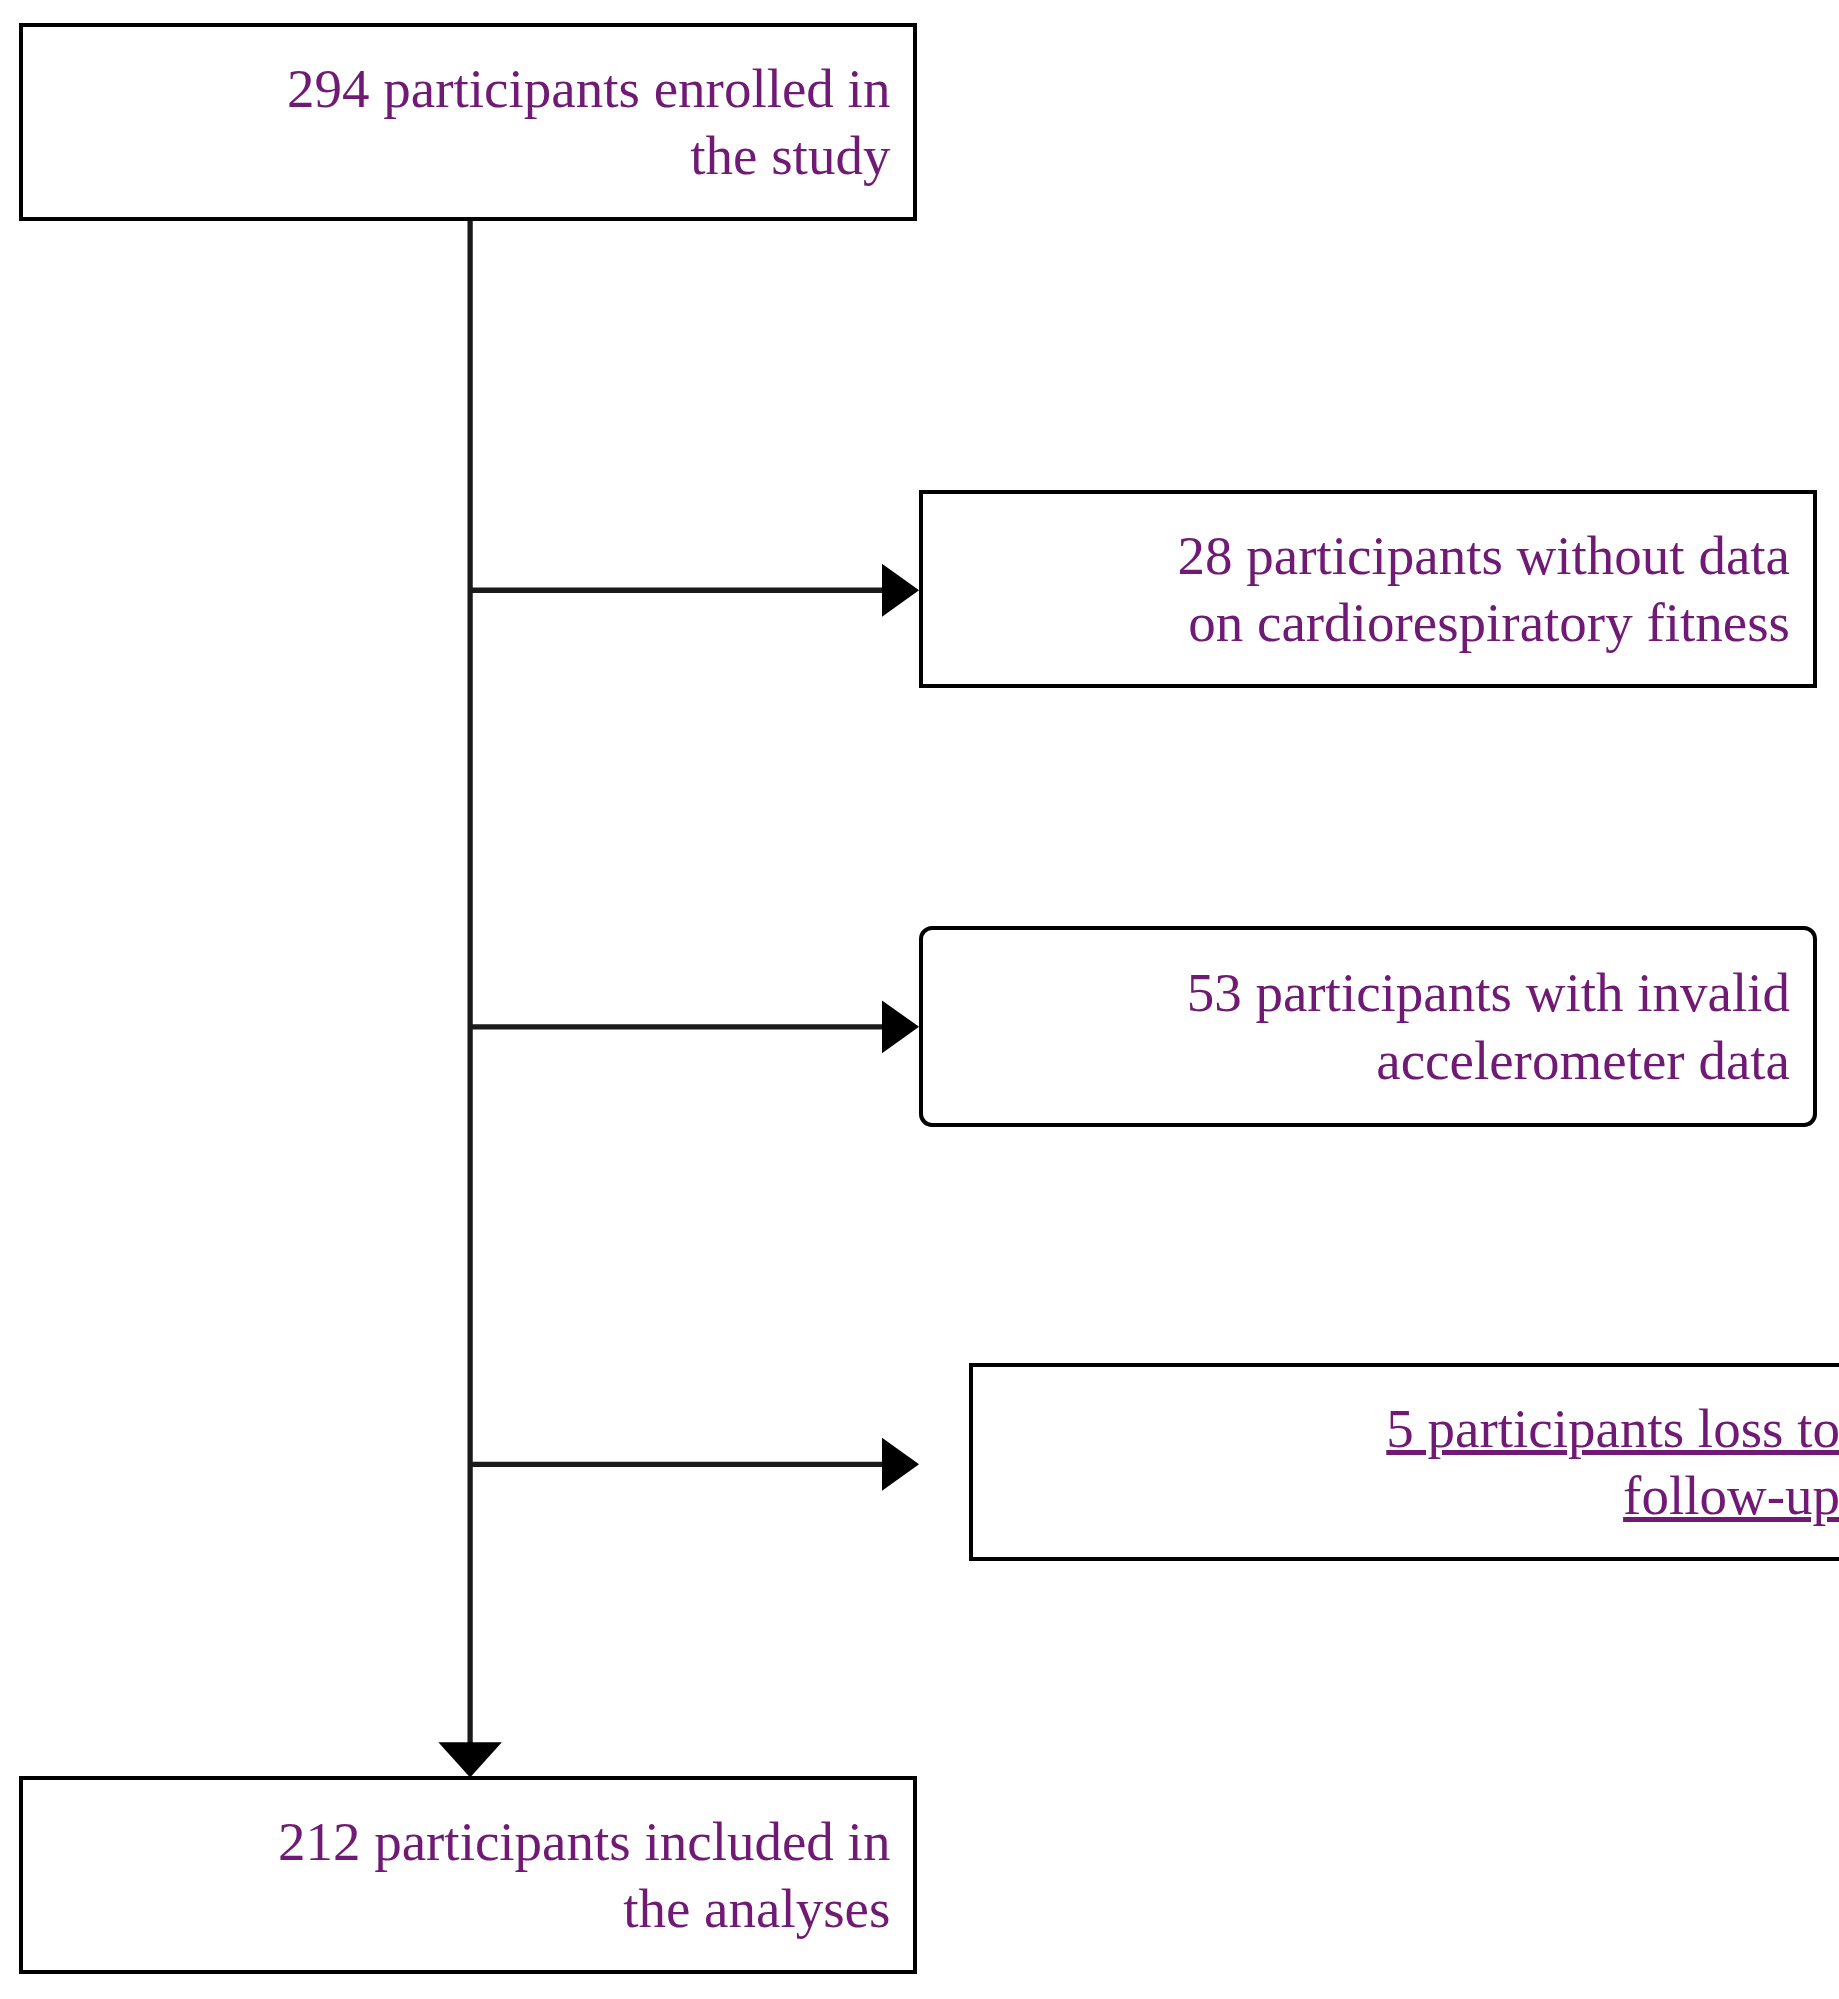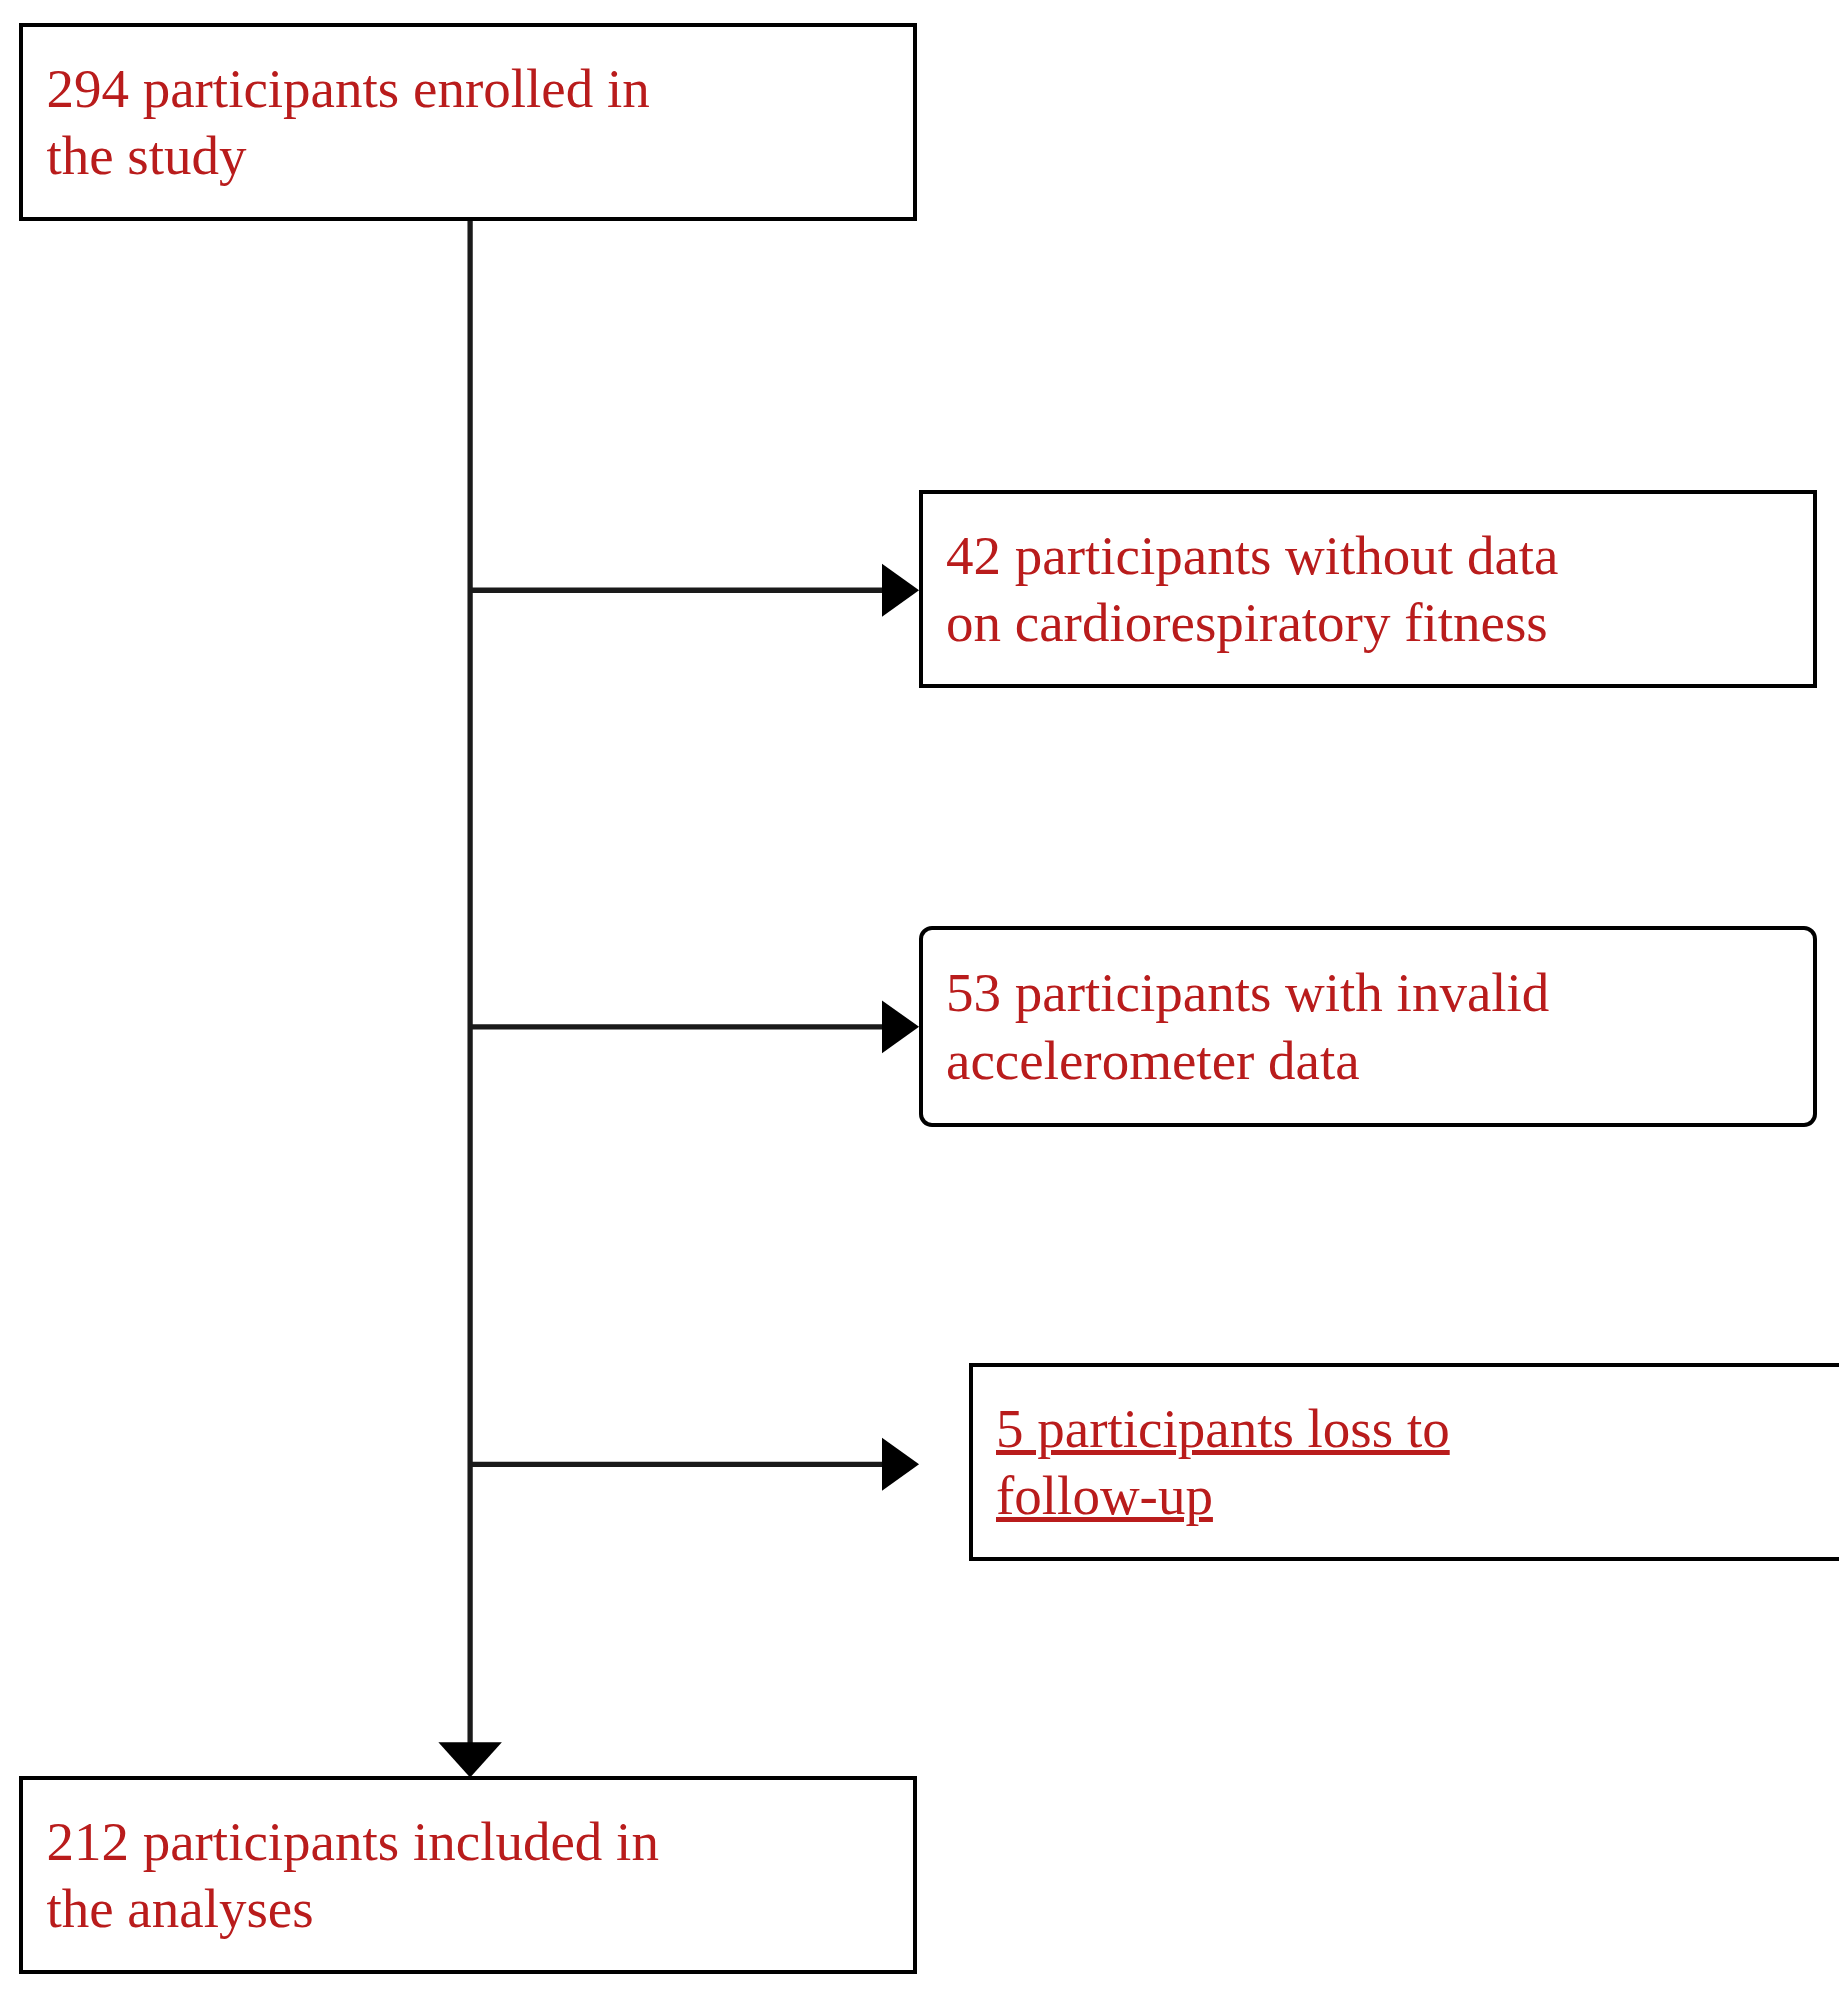--- a/index.html
+++ b/index.html
@@ -18,22 +18,22 @@
     overflow: hidden;
   }
   .node-box {
     position: absolute;
     box-sizing: border-box;
     border: 4.4px solid #000000;
     background: #ffffff;
     display: flex;
     align-items: center;
     justify-content: center;
-    text-align: left;
-    color: #b91c1c;
+    text-align: right;
+    color: #701a75;
     font-size: 55px;
     line-height: 1.22;
     padding: 3.5px 23px;
   }
   .node-box .node-text {
     display: block;
     width: 100%;
     white-space: pre-line;
   }
 
@@ -83,21 +83,21 @@
 
     <polygon class="conn-head" points="497,1975 569,1975 533,2015"></polygon>
   </svg>
 
   <div class="node-box" id="node-enrolled">
     <span class="node-text">294 participants enrolled in
 the study</span>
   </div>
 
   <div class="node-box" id="node-no-crf">
-    <span class="node-text">42 participants without data
+    <span class="node-text">28 participants without data
 on cardiorespiratory fitness</span>
   </div>
 
   <div class="node-box" id="node-invalid-accel">
     <span class="node-text">53 participants with invalid
 accelerometer data</span>
   </div>
 
   <div class="node-box" id="node-loss-followup">
     <span class="node-text">5 participants loss to

